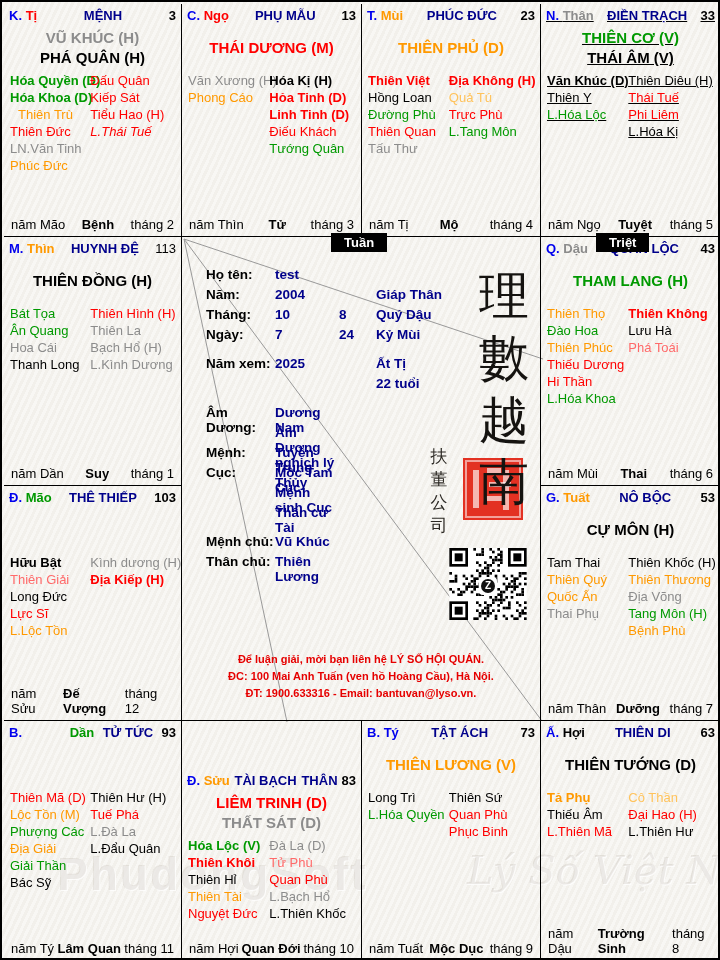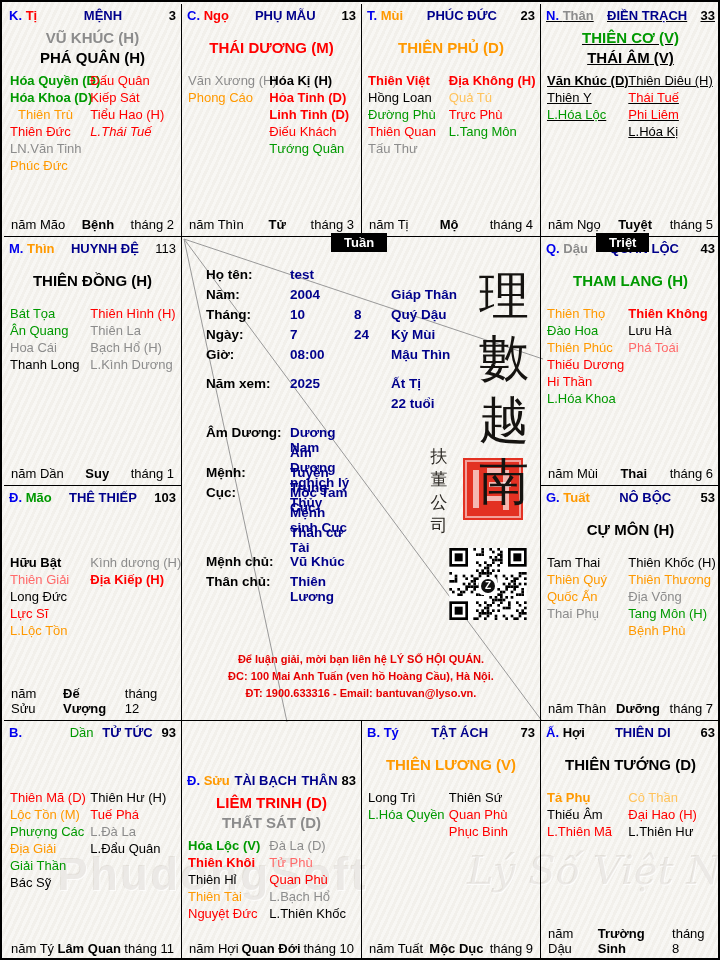--- a/index.html
+++ b/index.html
@@ -30,21 +30,21 @@
   .scols .lc{width:47%;}
   .scols .rc{width:53%;}
   .scols span{display:block;white-space:nowrap;}
   .foot{position:absolute;left:7px;right:7px;bottom:4px;display:flex;justify-content:space-between;
         font-size:13px;line-height:15px;}
   .foot .van{font-weight:bold;}
   
   #center{grid-row:2/4;grid-column:2/4;position:relative;border-right:1px solid #000;border-bottom:1px solid #000;box-sizing:border-box;}
   #info{position:absolute;left:24px;top:30px;font-size:13.5px;font-weight:bold;}
   .irow{display:flex;height:20px;align-items:baseline;}
-  .irow .lab{width:84px;color:#000;}
+  .irow .lab{width:69px;color:#000;}
   .irow .c1{width:64px;color:#00008b;}
   .irow .c2{width:37px;color:#00008b;}
   .irow .c3{color:#00008b;white-space:nowrap;}
   .ispacer{height:9px;}
   #calli{position:absolute;left:292px;top:28px;z-index:5;font-family:"DejaVu Serif",serif;
          font-size:50px;line-height:62px;color:#151310;text-align:center;width:60px;}
   #sidechars{position:absolute;left:247px;top:208px;z-index:5;font-family:"DejaVu Serif",serif;
              font-size:17px;line-height:23px;color:#2a2722;width:20px;text-align:center;}
   #seal{position:absolute;left:281px;top:221px;width:60px;height:62px;background:#e33122;z-index:4;
         box-shadow:inset 0 0 0 2px #e33122, inset 0 0 0 4px rgba(255,255,255,.55);}
@@ -307,21 +307,21 @@
           </div>
         </div>
         <div class="foot">
           <span class="nam">năm Thân</span>
           <span class="van">Dưỡng</span>
           <span class="thang">tháng 7</span>
         </div>
       </div>
       <div class="cell last-row" style="grid-area: 4 / 1;">
         <div class="hdr">
-          <span class="sb"><span style="color: rgb(0, 0, 238); font-weight: bold;">B. </span><span style="color: rgb(0, 153, 0); font-weight: normal; padding-left: 44px;">Dần</span></span>
+          <span class="sb"><span style="color: rgb(0, 0, 238); font-weight: bold;">B. </span><span style="color: rgb(0, 153, 0); font-weight: bold; padding-left: 44px;">Dần</span></span>
           <span class="pal" style="font-weight: bold;">TỬ TỨC</span>
           <span class="num" style="font-weight: bold;">93</span>
         </div>
         <div class="mains"></div>
         <div class="scols">
           <div class="lc">
             <span style="color: rgb(255, 0, 0);">Thiên Mã (D)</span>
             <span style="color: rgb(255, 153, 0);">Lộc Tồn (M)</span>
             <span style="color: rgb(0, 153, 0);">Phượng Các</span>
             <span style="color: rgb(255, 153, 0);">Địa Giải</span>
@@ -445,26 +445,20 @@
             <span class="lab">Tháng:</span>
             <span class="c1">10</span>
             <span class="c2">8</span>
             <span class="c3">Quý Dậu</span>
           </div>
           <div class="irow">
             <span class="lab">Ngày:</span>
             <span class="c1">7</span>
             <span class="c2">24</span>
             <span class="c3">Kỷ Mùi</span>
-          </div>
-          <div class="irow">
-            <span class="lab">Giờ:</span>
-            <span class="c1">08:00</span>
-            <span class="c2"></span>
-            <span class="c3">Mậu Thìn</span>
           </div>
           <div class="ispacer"></div>
           <div class="irow">
             <span class="lab">Năm xem:</span>
             <span class="c1">2025</span>
             <span class="c2"></span>
             <span class="c3">Ất Tị</span>
           </div>
           <div class="irow">
             <span class="lab"></span>

